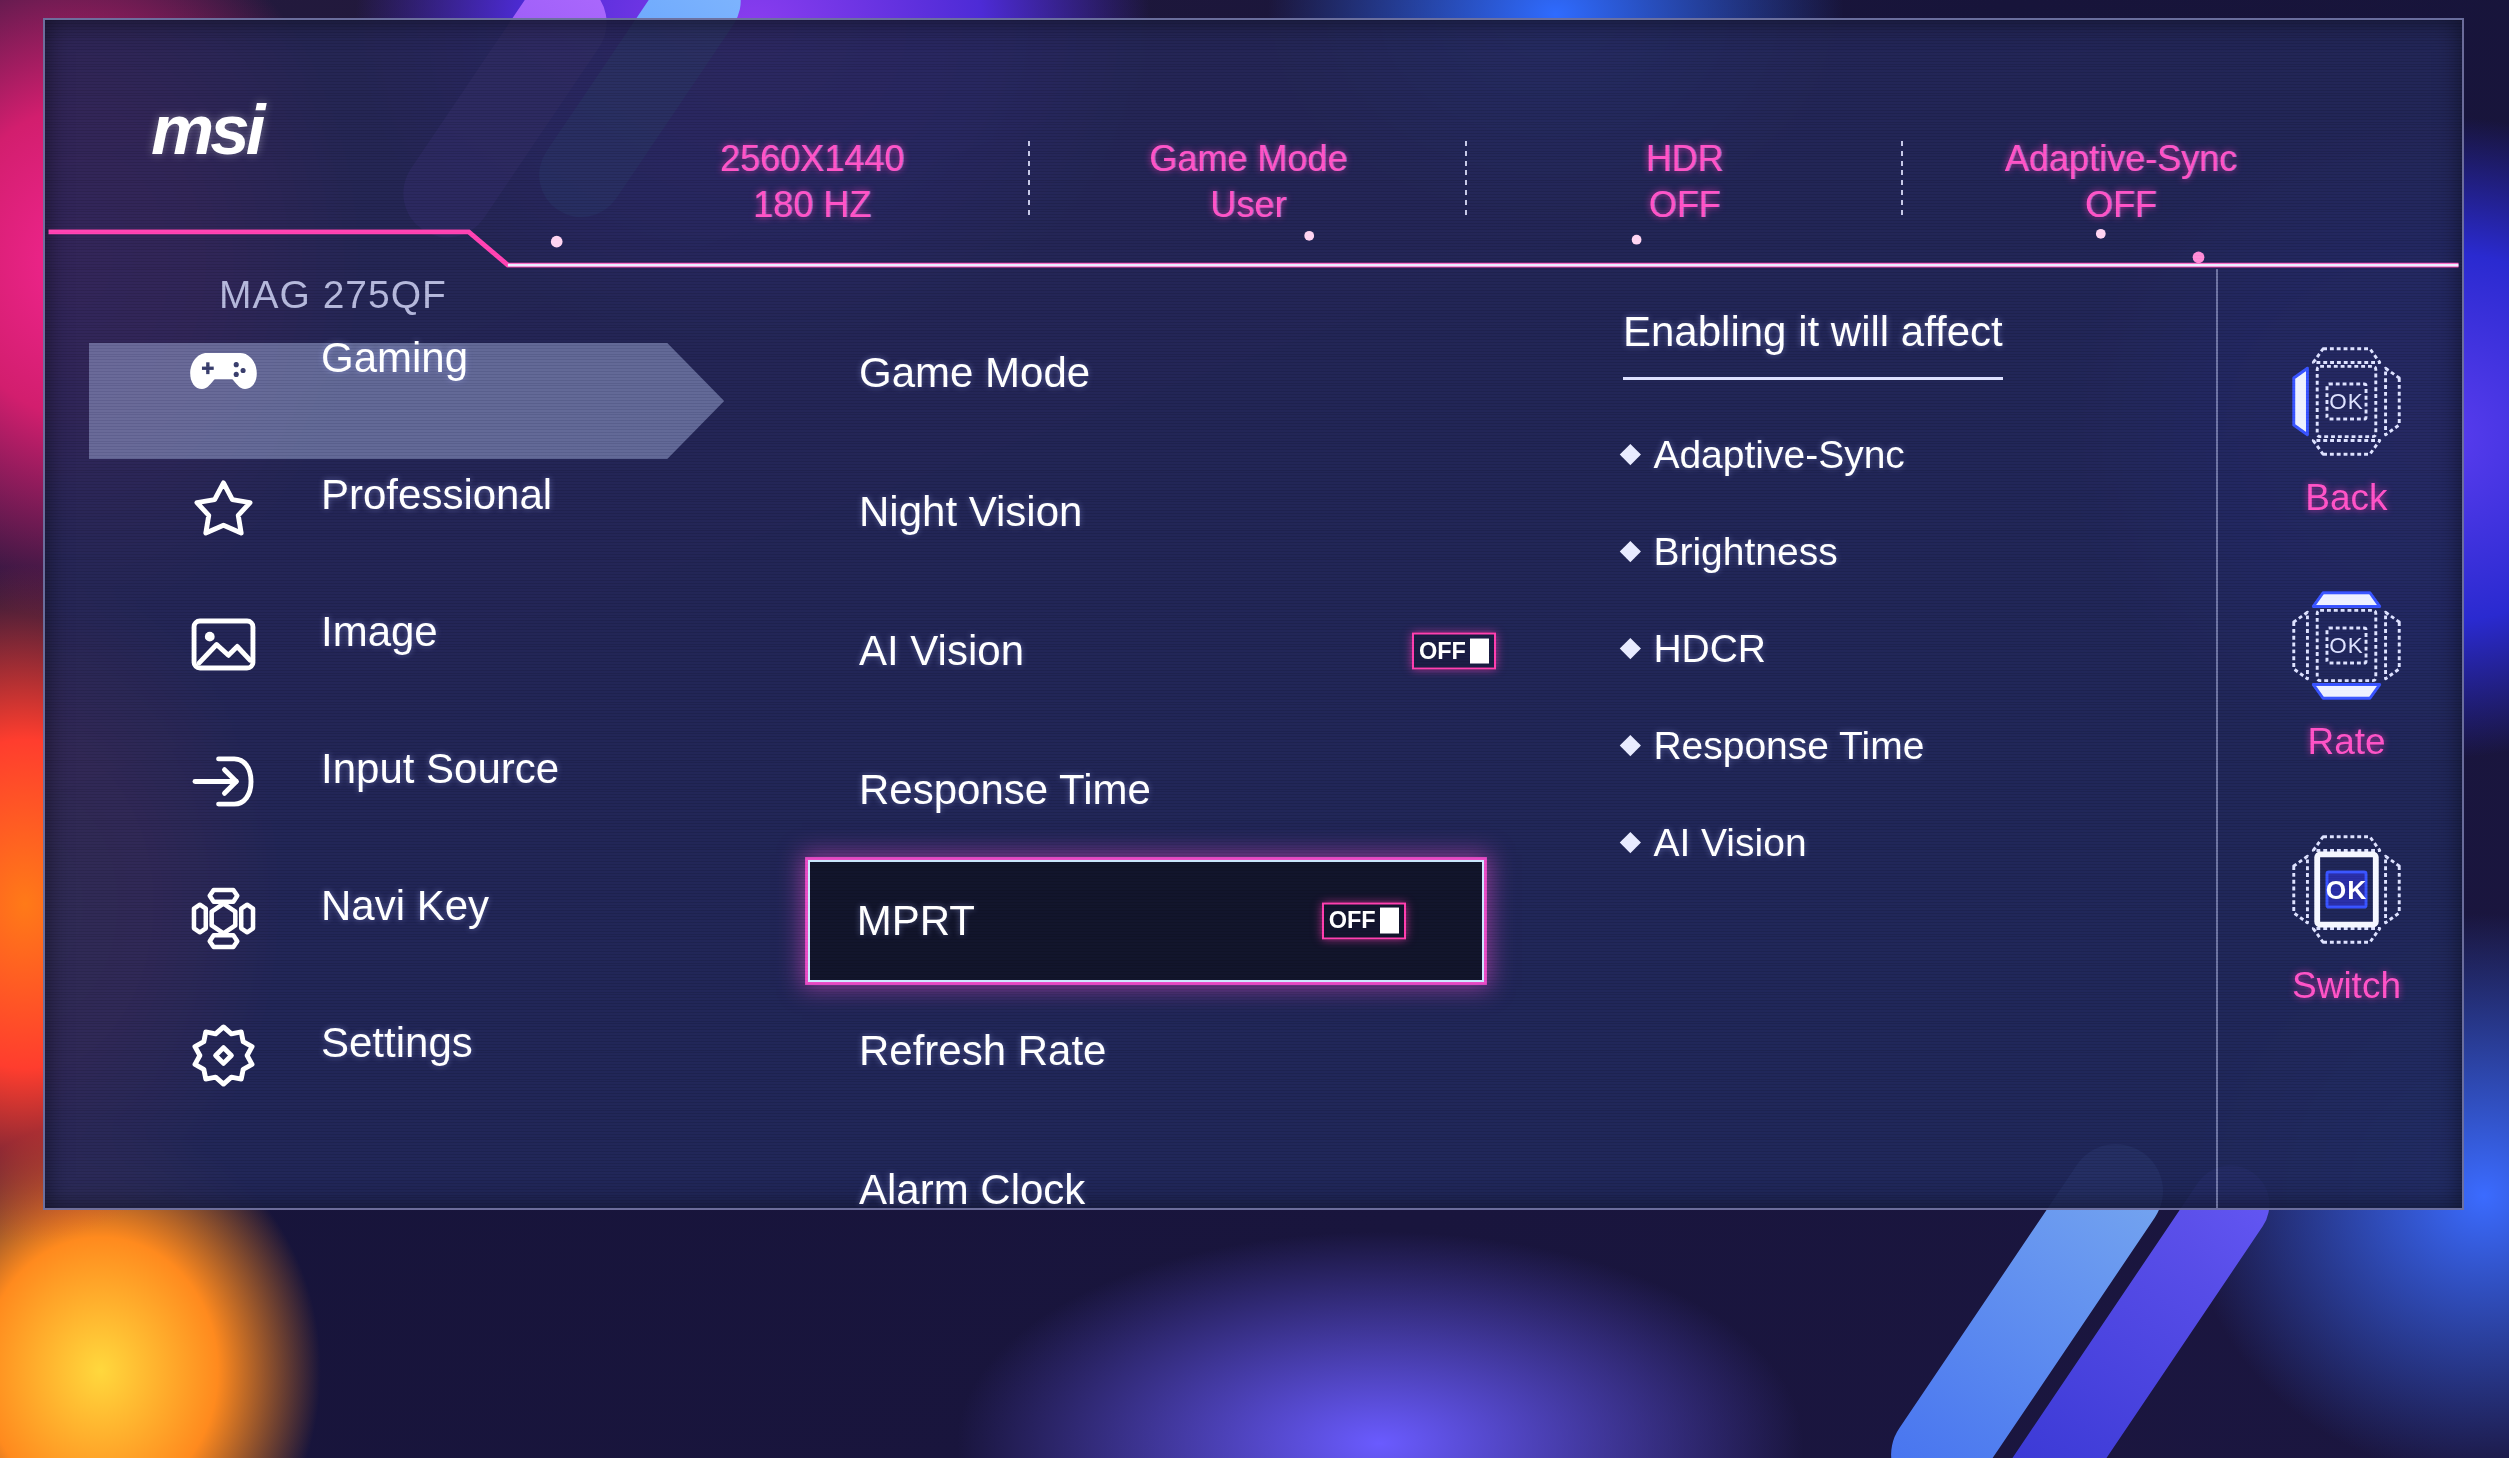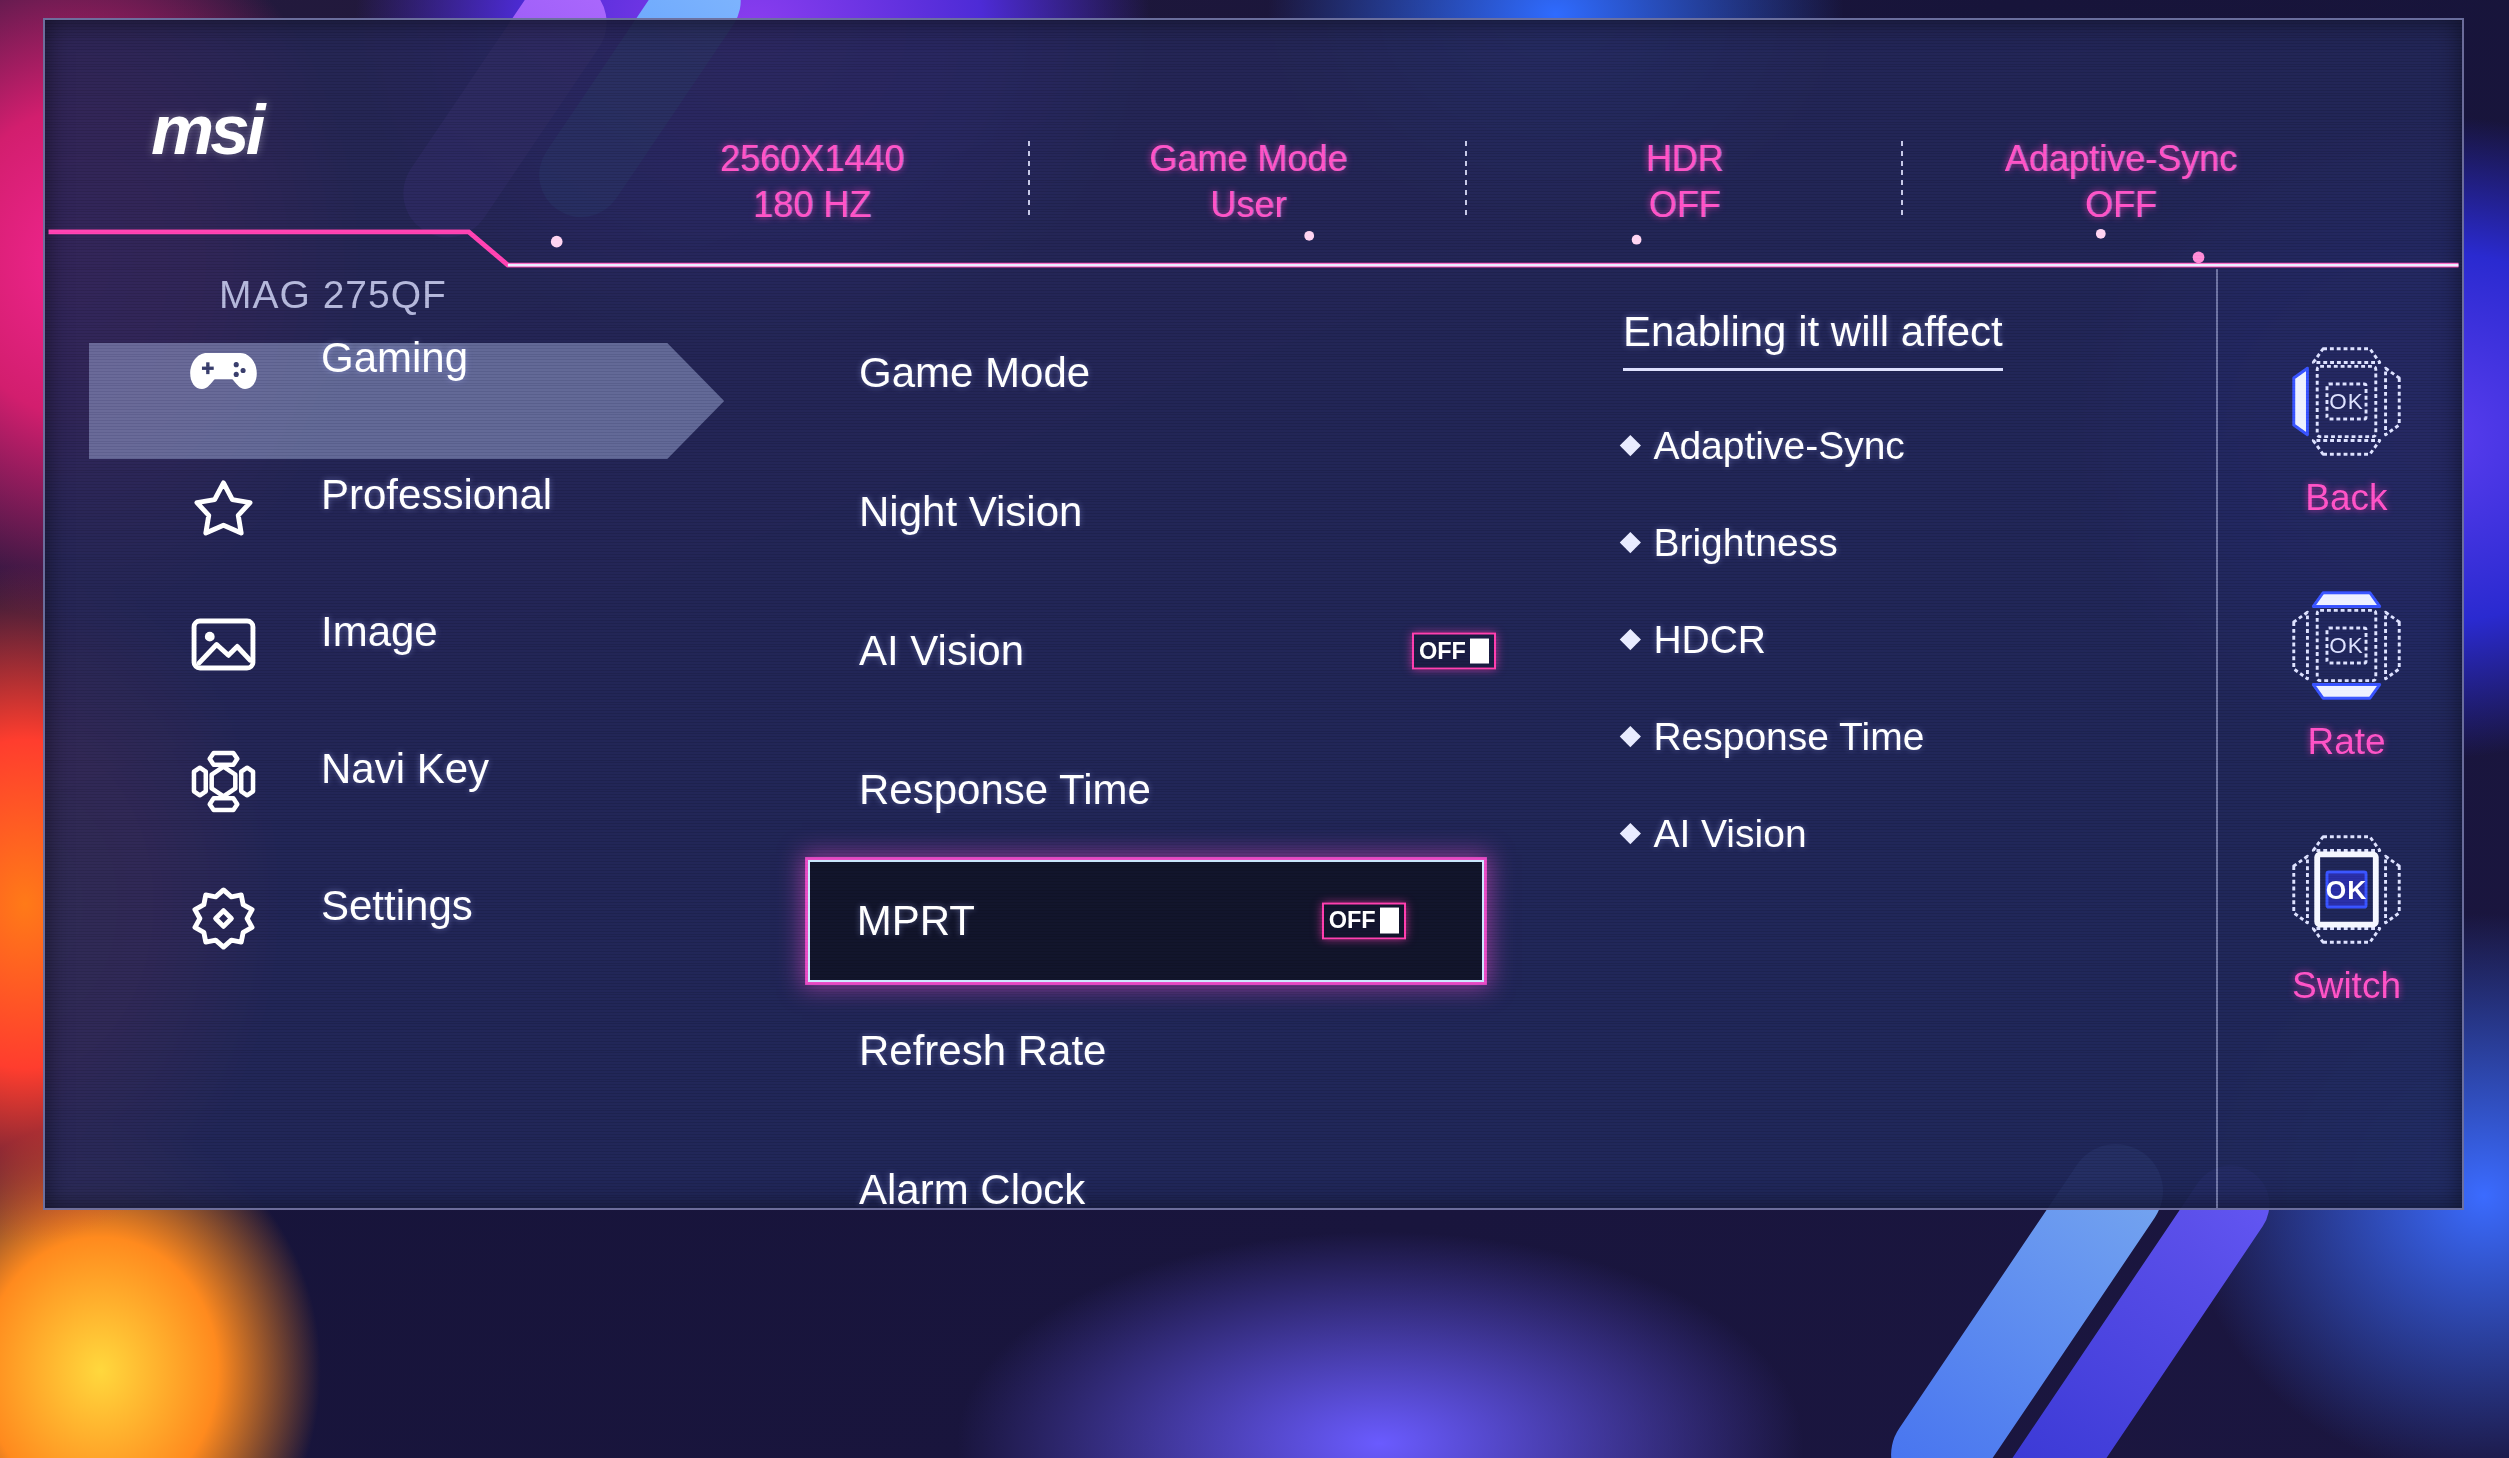--- a/index.html
+++ b/index.html
@@ -82,21 +82,21 @@
     background:rgba(20,20,50,.5);
     box-shadow:0 0 8.8px rgba(255,60,180,.7); }
   .toggle .t-text{ font-size:23.5px; color:#fff; font-weight:bold; letter-spacing:0;
     padding-left:4.9px; line-height:1; }
   .toggle .t-knob{ width:19.6px; height:25.5px; background:#fff; margin-left:3.9px; }
   .menu-row.selected .toggle{ right:76px; }
 
   
   #info-col{ position:absolute; left:1578px; top:39px; width:608px; }
   #info-title{ font-size:42px; color:#fff; display:inline-block;
-    border-bottom:3.9px solid #dfe2ff; padding-bottom:12px;
+    border-bottom:3.9px solid #dfe2ff; padding-bottom:21px;
     text-shadow:0 0 5.9px rgba(170,180,255,.45); }
   .info-item{ margin-top:53px; font-size:39px; color:#fff; display:flex; align-items:center;
     text-shadow:0 0 5.9px rgba(170,180,255,.4); }
   .diamond{ width:14.7px; height:14.7px; background:#e9ecff; transform:rotate(45deg);
     margin-right:15.7px; flex:none; }
 
   
   #nav-sep{ position:absolute; left:2171px; top:0; width:2px; height:1093px;
     background:rgba(190,195,235,.5); }
   #nav-hints{ position:absolute; left:2188px; top:59px; width:227px; text-align:center; }
@@ -195,20 +195,30 @@
         <span class="side-icon">
           <svg width="65" height="53" viewBox="0 0 66 54" fill="none" stroke="#fff" stroke-width="5" stroke-linejoin="round">
             <rect x="3" y="3" width="60" height="48" rx="6"></rect>
             <circle cx="19" cy="19" r="5" fill="#fff" stroke="none"></circle>
             <path d="M8 46 L26 27 L38 38 L47 29 L60 43" stroke-linecap="round"></path>
           </svg>
         </span>
         <span class="side-label">Image</span>
       </div>
 
+      <div class="side-item">
+        <span class="side-icon">
+          <svg width="65" height="57" viewBox="0 0 66 58" fill="none" stroke="#fff" stroke-width="5" stroke-linecap="round" stroke-linejoin="round">
+            <path d="M28 6 H44 C54 6 61 15 61 29 C61 43 54 52 44 52 H28"></path>
+            <path d="M4 29 H46"></path>
+            <path d="M34 17 L46 29 L34 41"></path>
+          </svg>
+        </span>
+        <span class="side-label">Input Source</span>
+      </div>
 
       <div class="side-item">
         <span class="side-icon">
           <svg width="65" height="63" viewBox="0 0 66 64" fill="none" stroke="#fff" stroke-width="4.6" stroke-linejoin="round">
             <path d="M23 3 H43 L47 9 L43 15 H23 L19 9 Z"></path>
             <path d="M23 49 H43 L47 55 L43 61 H23 L19 55 Z"></path>
             <path d="M3 22 V42 L9 46 L15 42 V22 L9 18 Z"></path>
             <path d="M51 22 V42 L57 46 L63 42 V22 L57 18 Z"></path>
             <path d="M33 17 L45 25 V39 L33 47 L21 39 V25 Z"></path>
           </svg>

